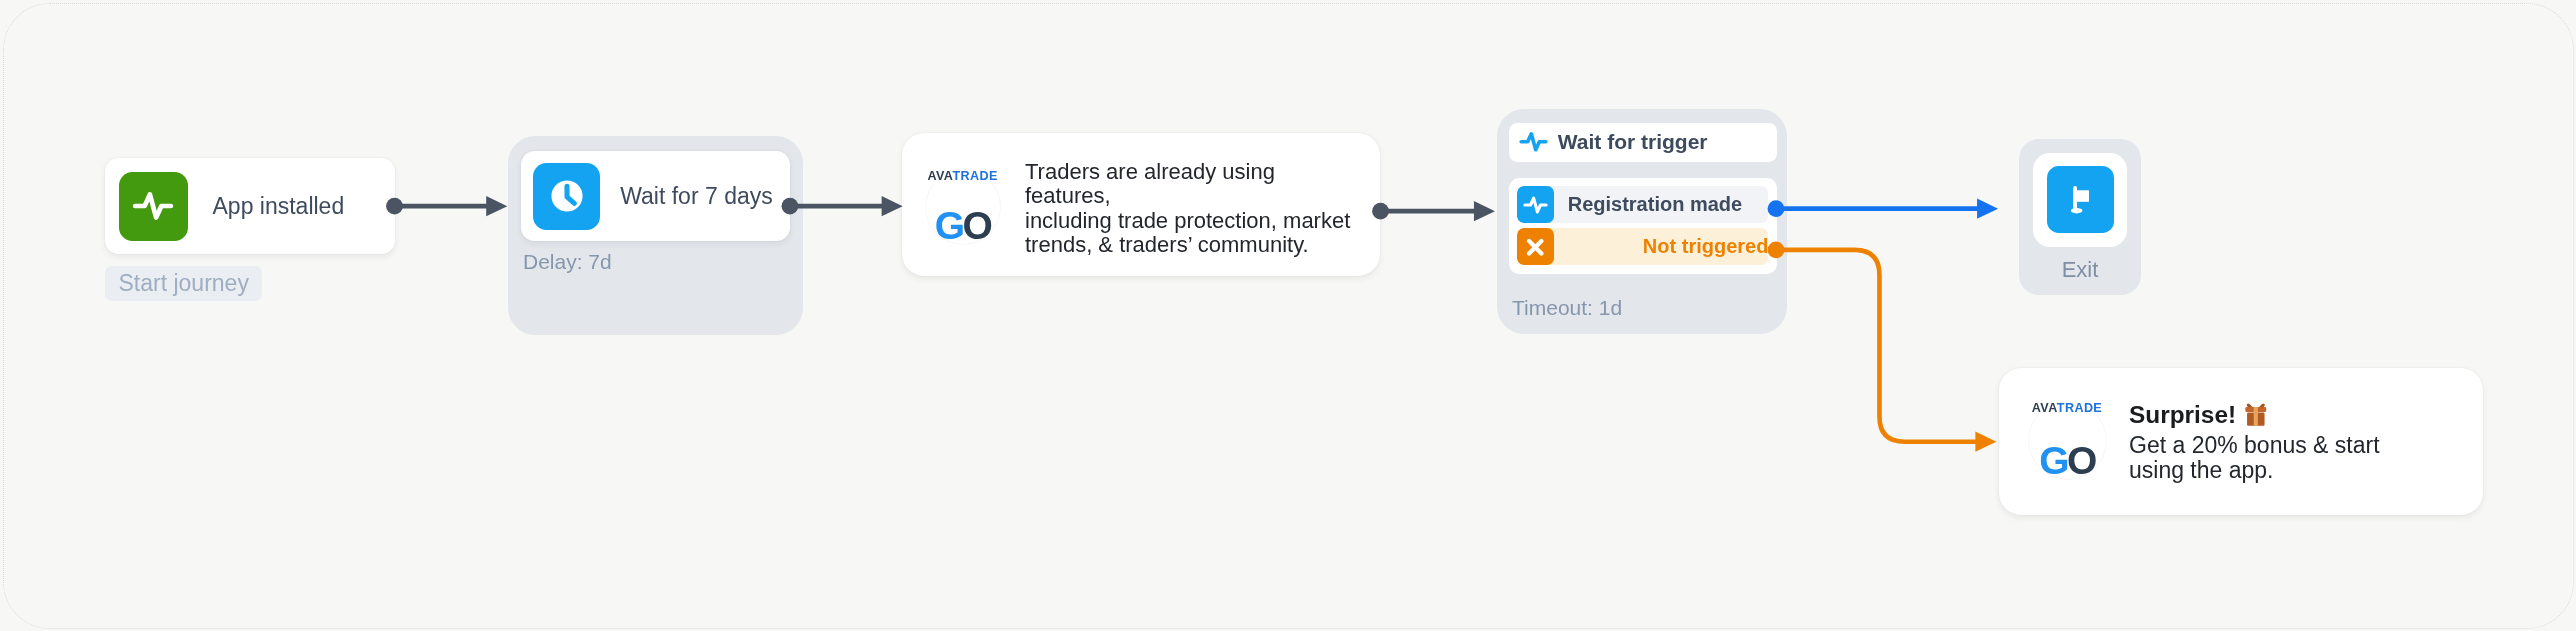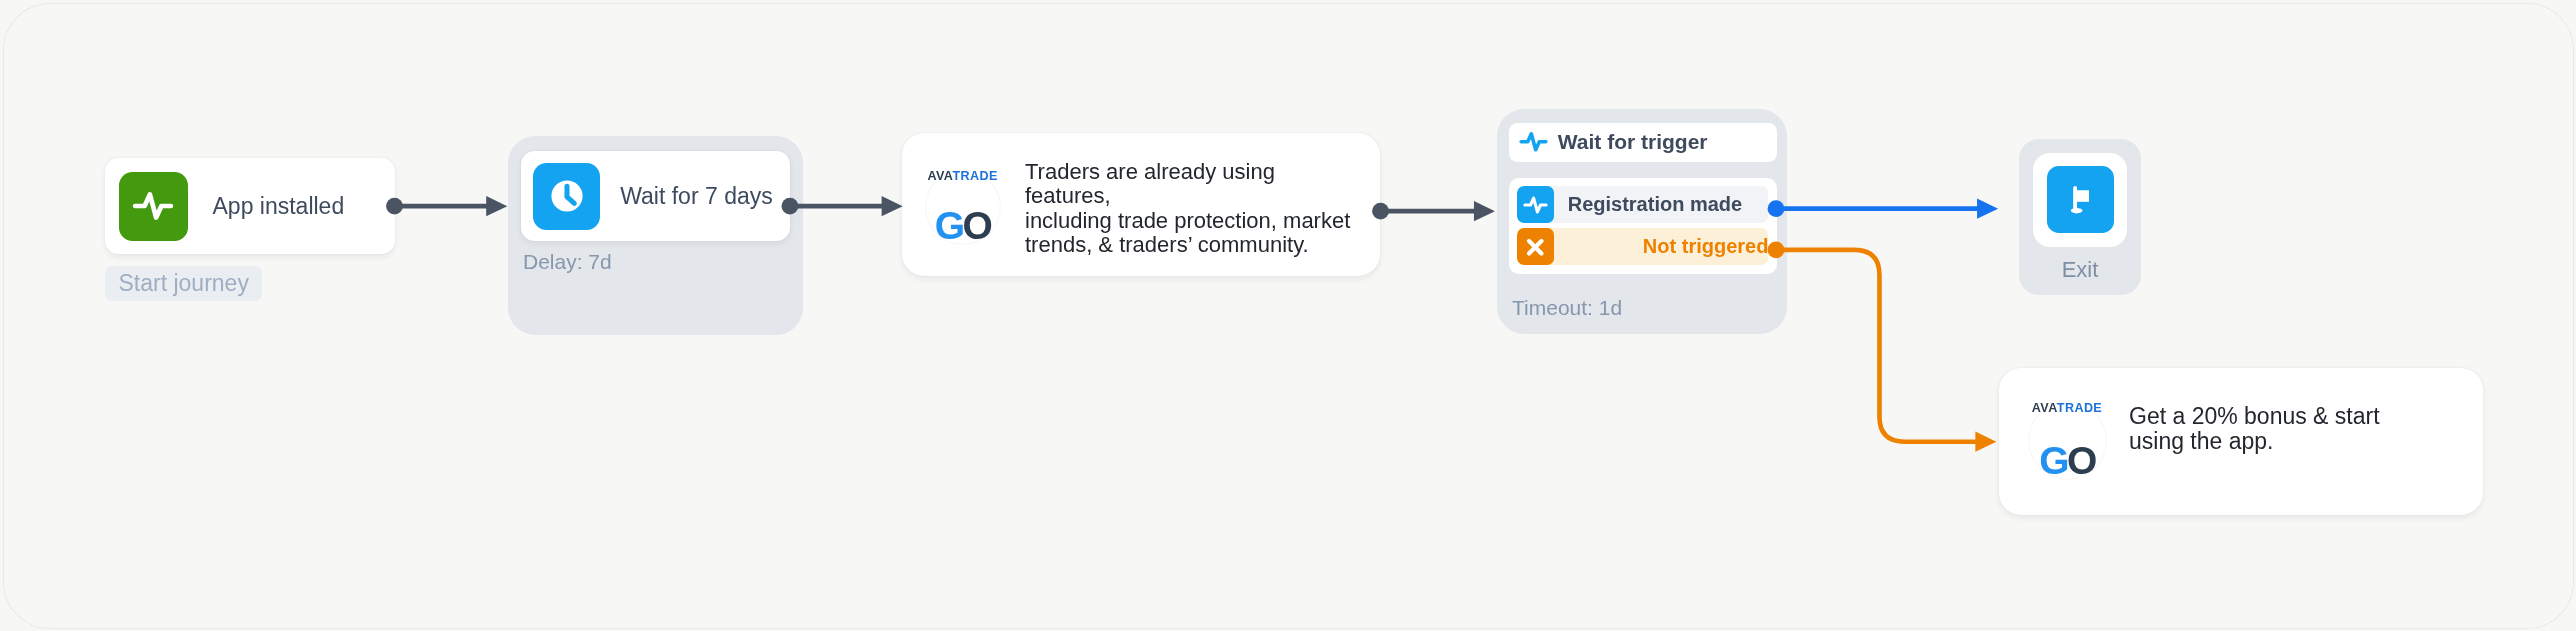--- a/index.html
+++ b/index.html
@@ -169,20 +169,30 @@
     </div>
     <div class="exit-label">Exit</div>
   </div>
 
   <div class="card msg surprise">
     <div class="logo">
       <div class="logo-top"><span>AVA</span><span class="b">TRADE</span></div>
       <div class="logo-main"><span class="g">G</span><span class="o">O</span></div>
     </div>
     <div class="msg-content">
+      <div class="msg-title">
+        <span>Surprise!</span>
+        <svg width="23.6" height="25" viewBox="0 0 28 30">
+            <path d="M8 4 C5 0.5 1 2.5 4.5 6 L10 6 Z" fill="#A8531F"></path>
+            <path d="M20 4 C23 0.5 27 2.5 23.5 6 L18 6 Z" fill="#A8531F"></path>
+            <rect x="1.5" y="6" width="25" height="6" rx="1.5" fill="#C2662D"></rect>
+            <rect x="3.5" y="12.5" width="21" height="16" rx="1.5" fill="#B05A24"></rect>
+            <rect x="11.5" y="6" width="5" height="22.5" fill="#E8A45A"></rect>
+          </svg>
+      </div>
       <div class="msg-body">
         <span>Get a 20% bonus &amp; start</span>
         <span>using the app.</span>
       </div>
     </div>
   </div>
 
   <svg class="wires" viewBox="0 0 3060 750">
     <g>
       <circle class="port dark" cx="468" cy="245" r="10"></circle>

